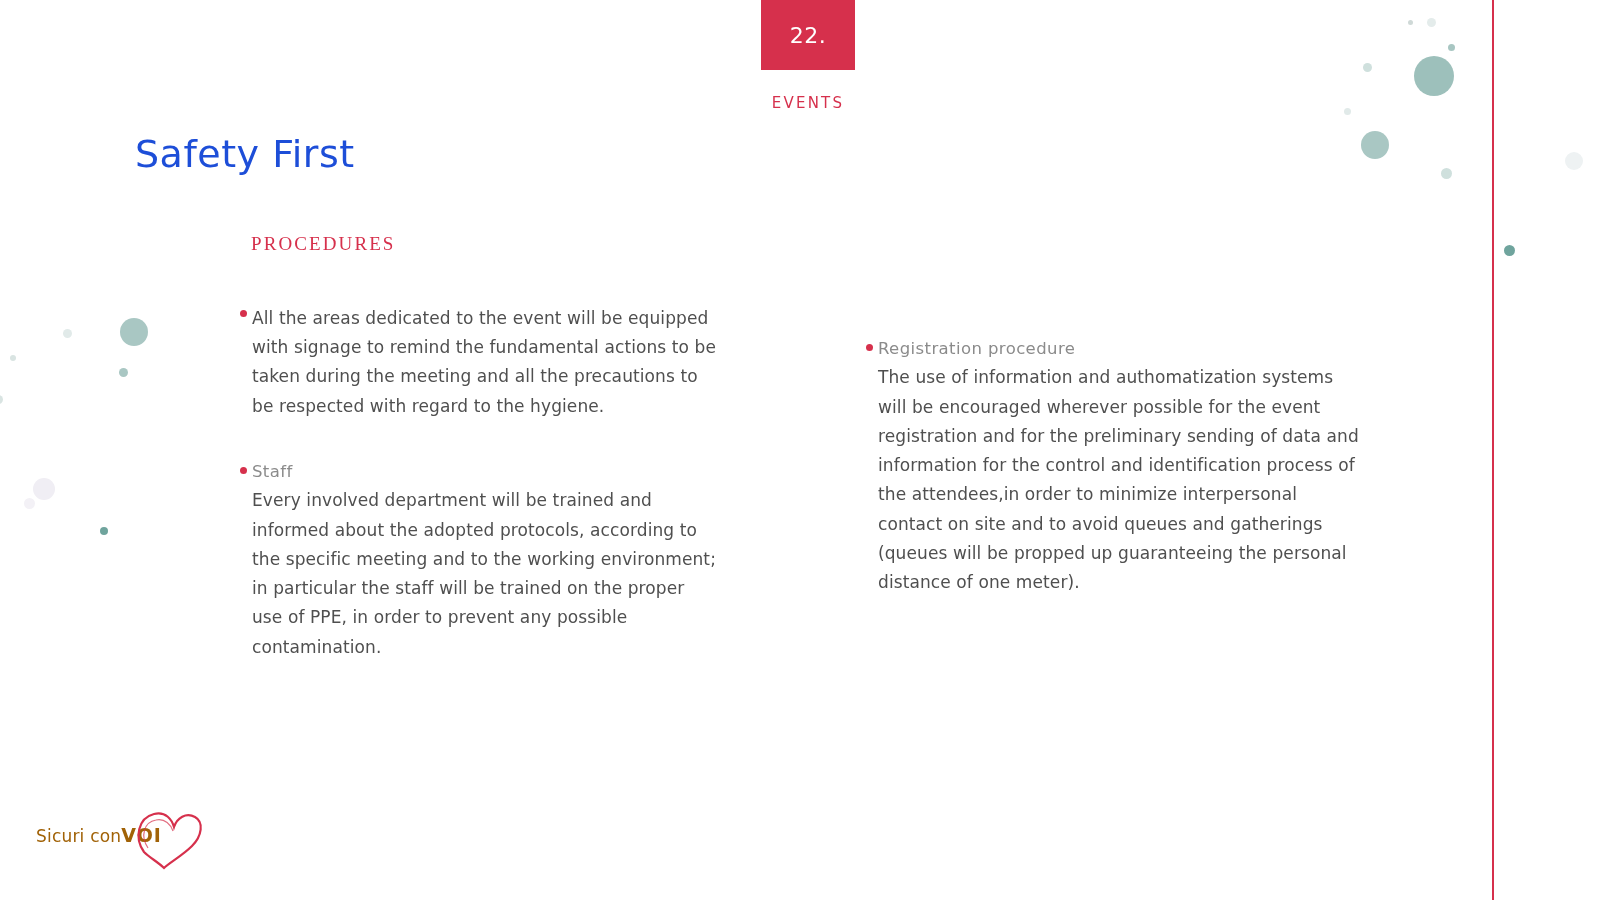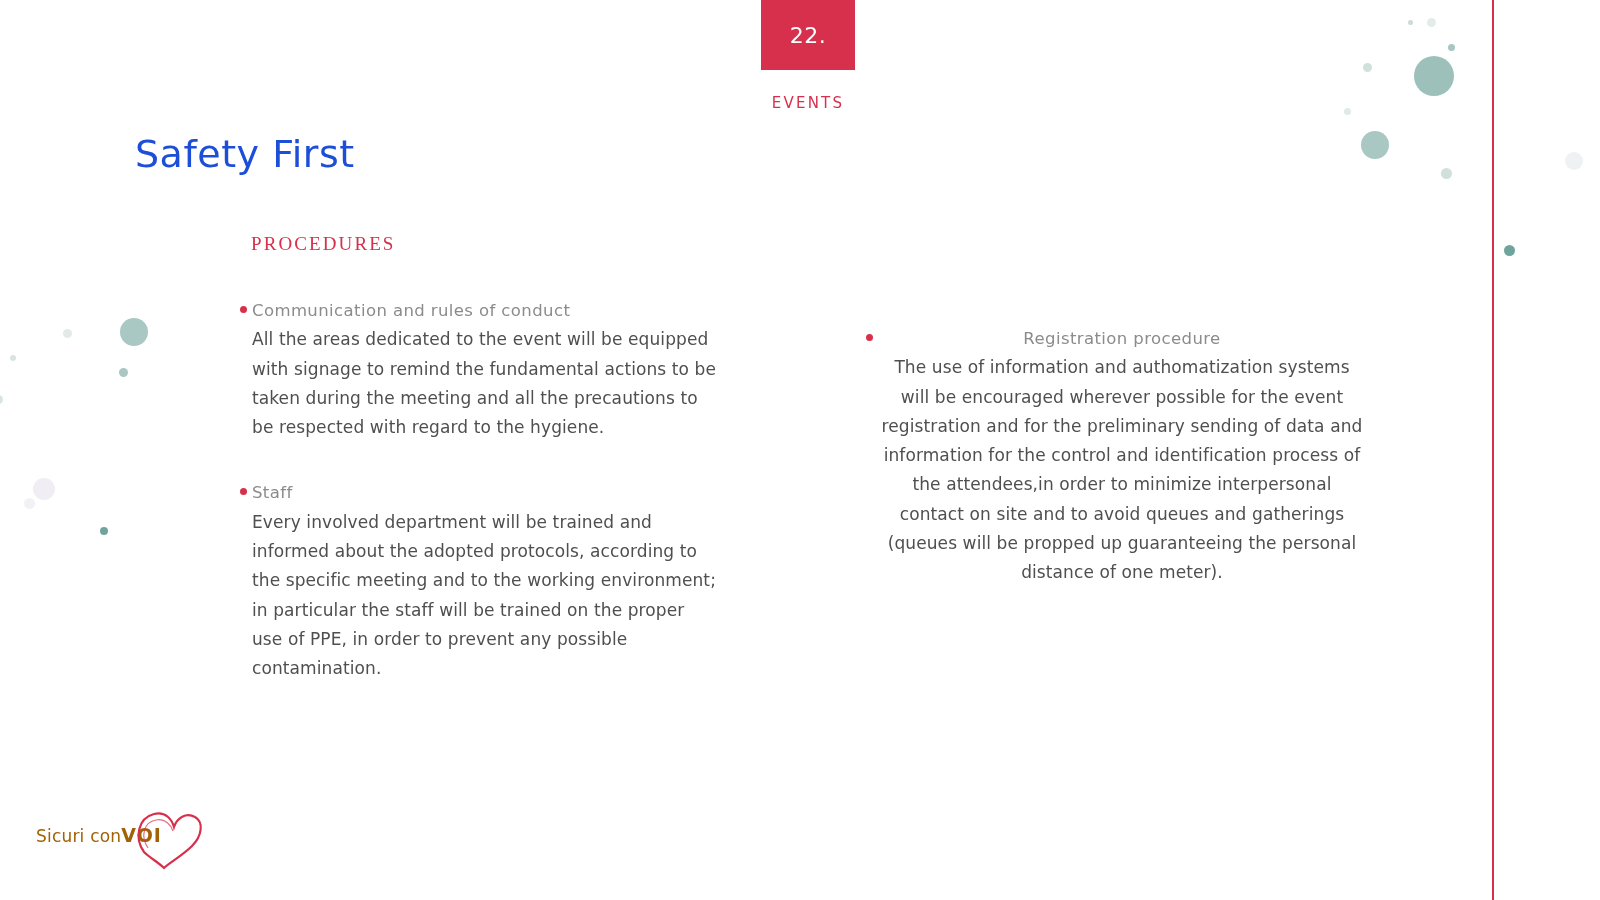--- a/index.html
+++ b/index.html
@@ -81,23 +81,22 @@
   
   .col-left {
     position: absolute;
     left: 240px;
     top: 300px;
     width: 480px;
   }
   .col-right {
     position: absolute;
     left: 866px;
-    top: 328px;
+    top: 338px;
     width: 500px;
-    text-align: center;
   }
 
   .entry { margin-bottom: 40px; }
 
   .entry-head {
     position: relative;
     padding-left: 12px;
     color: #8b8b8b;
     font-size: 16.5px;
     letter-spacing: 0.4px;
@@ -186,21 +185,20 @@
 <div class="dot" style="left:24px; top:498px; width:11px; height:11px; background:#f3f1f6;"></div>
 <div class="dot" style="left:100px; top:527px; width:8px; height:8px; background:#6fa49d;"></div>
 
 <div class="page-title">Safety First</div>
 <div class="subtitle">PROCEDURES</div>
 
 <div class="col-left">
   <div class="entry">
     <div class="entry-head">
       <span class="bullet"></span>
-      <span>Communication and rules of conduct</span>
     </div>
     <div class="entry-body">All the areas dedicated to the event will be equipped with signage to remind the fundamental actions to be taken during the meeting and all the precautions to be respected with regard to the hygiene.</div>
   </div>
 
   <div class="entry">
     <div class="entry-head">
       <span class="bullet"></span>
       <span>Staff</span>
     </div>
     <div class="entry-body">Every involved department will be trained and informed about the adopted protocols, according to the specific meeting and to the working environment; in particular the staff will be trained on the proper use of PPE, in order to prevent any possible contamination.</div>

